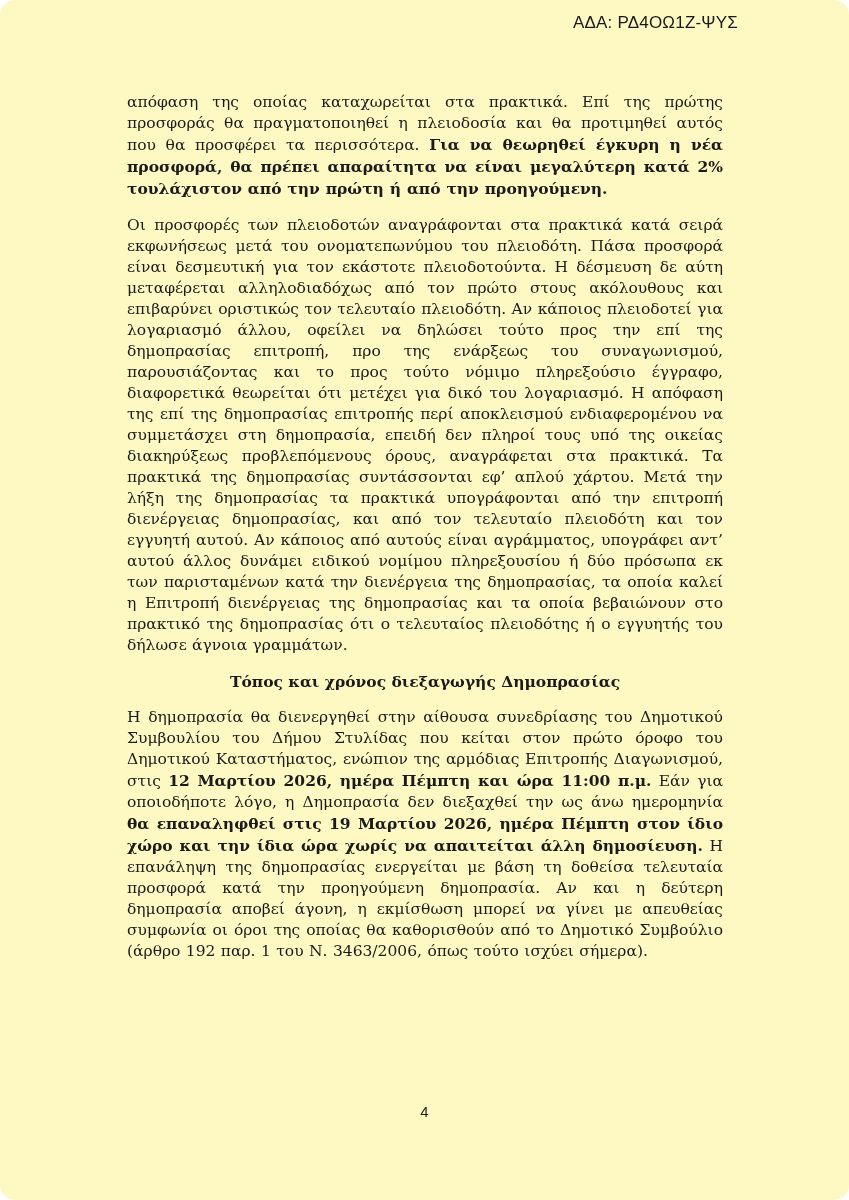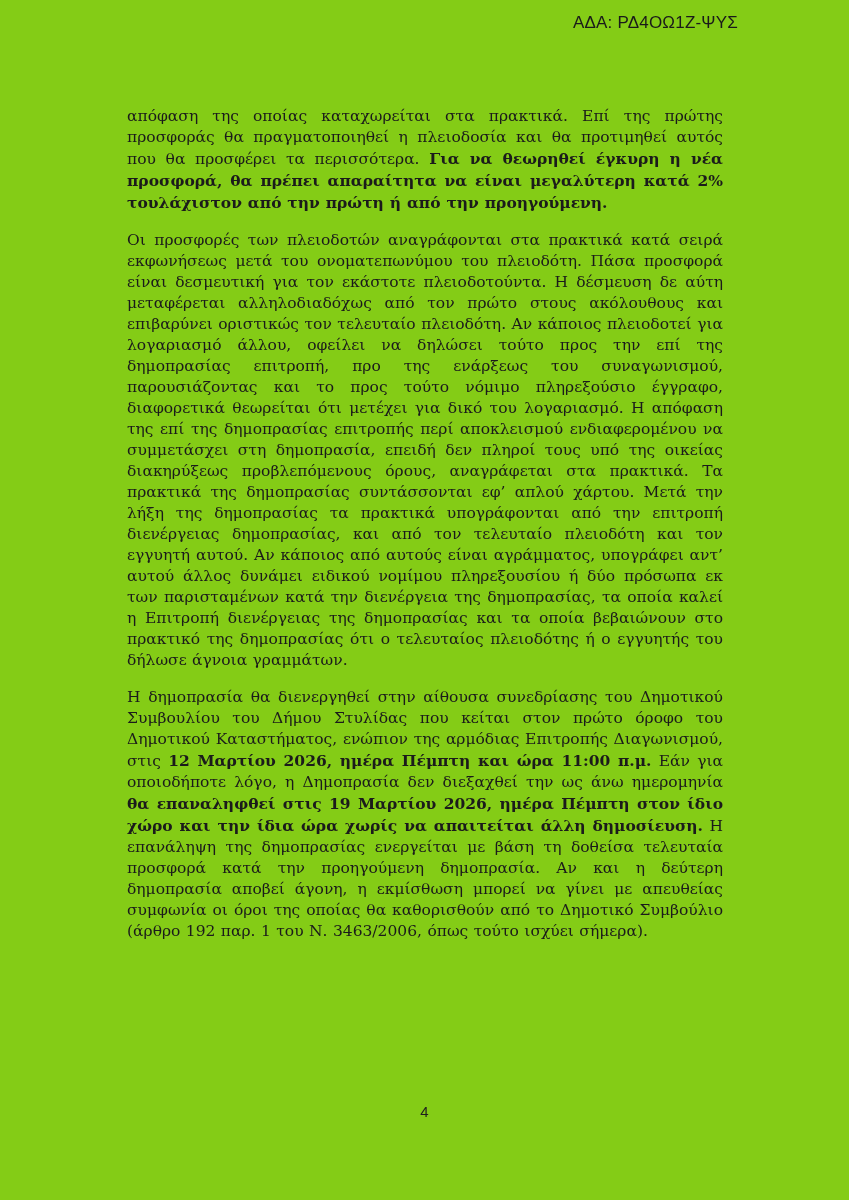--- a/index.html
+++ b/index.html
@@ -6,21 +6,22 @@
   body {
     width: 849px;
     height: 1200px;
     background: #ffffff;
     position: relative;
     overflow: hidden;
   }
   .page {
     position: absolute;
     inset: 0;
-    background: #84cc16;
+    background: #fef9c3;
+    border-radius: 15px;
   }
   .ada {
     position: absolute;
     top: 13px;
     right: 111px;
     font-family: "Liberation Sans", sans-serif;
     font-size: 17px;
     color: #1a1a1a;
     letter-spacing: 0.2px;
     white-space: nowrap;
@@ -30,21 +31,21 @@
     left: 127px;
     top: 90px;
     width: 596px;
     font-family: "DejaVu Serif", serif;
     font-size: 15.5px;
     line-height: 21px;
     color: #1b1b1b;
     text-align: justify;
   }
   .doc p.paragraph {
-    margin: 16px 0 15px 0;
+    margin: 2px 0 15px 0;
     word-spacing: 0.5px;
   }
   .doc h2.heading {
     margin: 6px 0 15px 0;
     text-align: center;
     font-size: 15.5px;
     line-height: 21px;
     font-weight: bold;
   }
   .doc .b { font-weight: bold; }
@@ -61,17 +62,18 @@
 </style>
 </head>
 <body>
 
 <div class="page">
   <div class="ada">ΑΔΑ: ΡΔ4ΟΩ1Ζ-ΨΥΣ</div>
 
   <main class="doc">
       <p class="paragraph"><span>απόφαση της οποίας καταχωρείται στα πρακτικά. Επί της πρώτης προσφοράς θα πραγματοποιηθεί η πλειοδοσία και θα προτιμηθεί αυτός που θα προσφέρει τα περισσότερα. </span><span class="b">Για να θεωρηθεί έγκυρη η νέα προσφορά, θα πρέπει απαραίτητα να είναι μεγαλύτερη κατά 2% τουλάχιστον από την πρώτη ή από την προηγούμενη.</span></p>
       <p class="paragraph"><span>Οι προσφορές των πλειοδοτών αναγράφονται στα πρακτικά κατά σειρά εκφωνήσεως μετά του ονοματεπωνύμου του πλειοδότη. Πάσα προσφορά είναι δεσμευτική για τον εκάστοτε πλειοδοτούντα. Η δέσμευση δε αύτη μεταφέρεται αλληλοδιαδόχως από τον πρώτο στους ακόλουθους και επιβαρύνει οριστικώς τον τελευταίο πλειοδότη. Αν κάποιος πλειοδοτεί για λογαριασμό άλλου, οφείλει να δηλώσει τούτο προς την επί της δημοπρασίας επιτροπή, προ της ενάρξεως του συναγωνισμού, παρουσιάζοντας και το προς τούτο νόμιμο πληρεξούσιο έγγραφο, διαφορετικά θεωρείται ότι μετέχει για δικό του λογαριασμό. Η απόφαση της επί της δημοπρασίας επιτροπής περί αποκλεισμού ενδιαφερομένου να συμμετάσχει στη δημοπρασία, επειδή δεν πληροί τους υπό της οικείας διακηρύξεως προβλεπόμενους όρους, αναγράφεται στα πρακτικά. Τα πρακτικά της δημοπρασίας συντάσσονται εφ’ απλού χάρτου. Μετά την λήξη της δημοπρασίας τα πρακτικά υπογράφονται από την επιτροπή διενέργειας δημοπρασίας, και από τον τελευταίο πλειοδότη και τον εγγυητή αυτού. Αν κάποιος από αυτούς είναι αγράμματος, υπογράφει αντ’ αυτού άλλος δυνάμει ειδικού νομίμου πληρεξουσίου ή δύο πρόσωπα εκ των παρισταμένων κατά την διενέργεια της δημοπρασίας, τα οποία καλεί η Επιτροπή διενέργειας της δημοπρασίας και τα οποία βεβαιώνουν στο πρακτικό της δημοπρασίας ότι ο τελευταίος πλειοδότης ή ο εγγυητής του δήλωσε άγνοια γραμμάτων.</span></p>
+      <h2 class="heading"><span class="b">Τόπος και χρόνος διεξαγωγής Δημοπρασίας</span></h2>
       <p class="paragraph"><span>Η δημοπρασία θα διενεργηθεί στην αίθουσα συνεδρίασης του Δημοτικού Συμβουλίου του Δήμου Στυλίδας που κείται στον πρώτο όροφο του Δημοτικού Καταστήματος, ενώπιον της αρμόδιας Επιτροπής Διαγωνισμού, στις </span><span class="b">12 Μαρτίου 2026, ημέρα Πέμπτη και ώρα 11:00 π.μ.</span><span> Εάν για οποιοδήποτε λόγο, η Δημοπρασία δεν διεξαχθεί την ως άνω ημερομηνία </span><span class="b">θα επαναληφθεί στις 19 Μαρτίου 2026, ημέρα Πέμπτη στον ίδιο χώρο και την ίδια ώρα χωρίς να απαιτείται άλλη δημοσίευση.</span><span> Η επανάληψη της δημοπρασίας ενεργείται με βάση τη δοθείσα τελευταία προσφορά κατά την προηγούμενη δημοπρασία. Αν και η δεύτερη δημοπρασία αποβεί άγονη, η εκμίσθωση μπορεί να γίνει με απευθείας συμφωνία οι όροι της οποίας θα καθορισθούν από το Δημοτικό Συμβούλιο (άρθρο 192 παρ. 1 του Ν. 3463/2006, όπως τούτο ισχύει σήμερα).</span></p>
     </main>
 
   <div class="footer">4</div>
 </div>
 
 </body></html>

